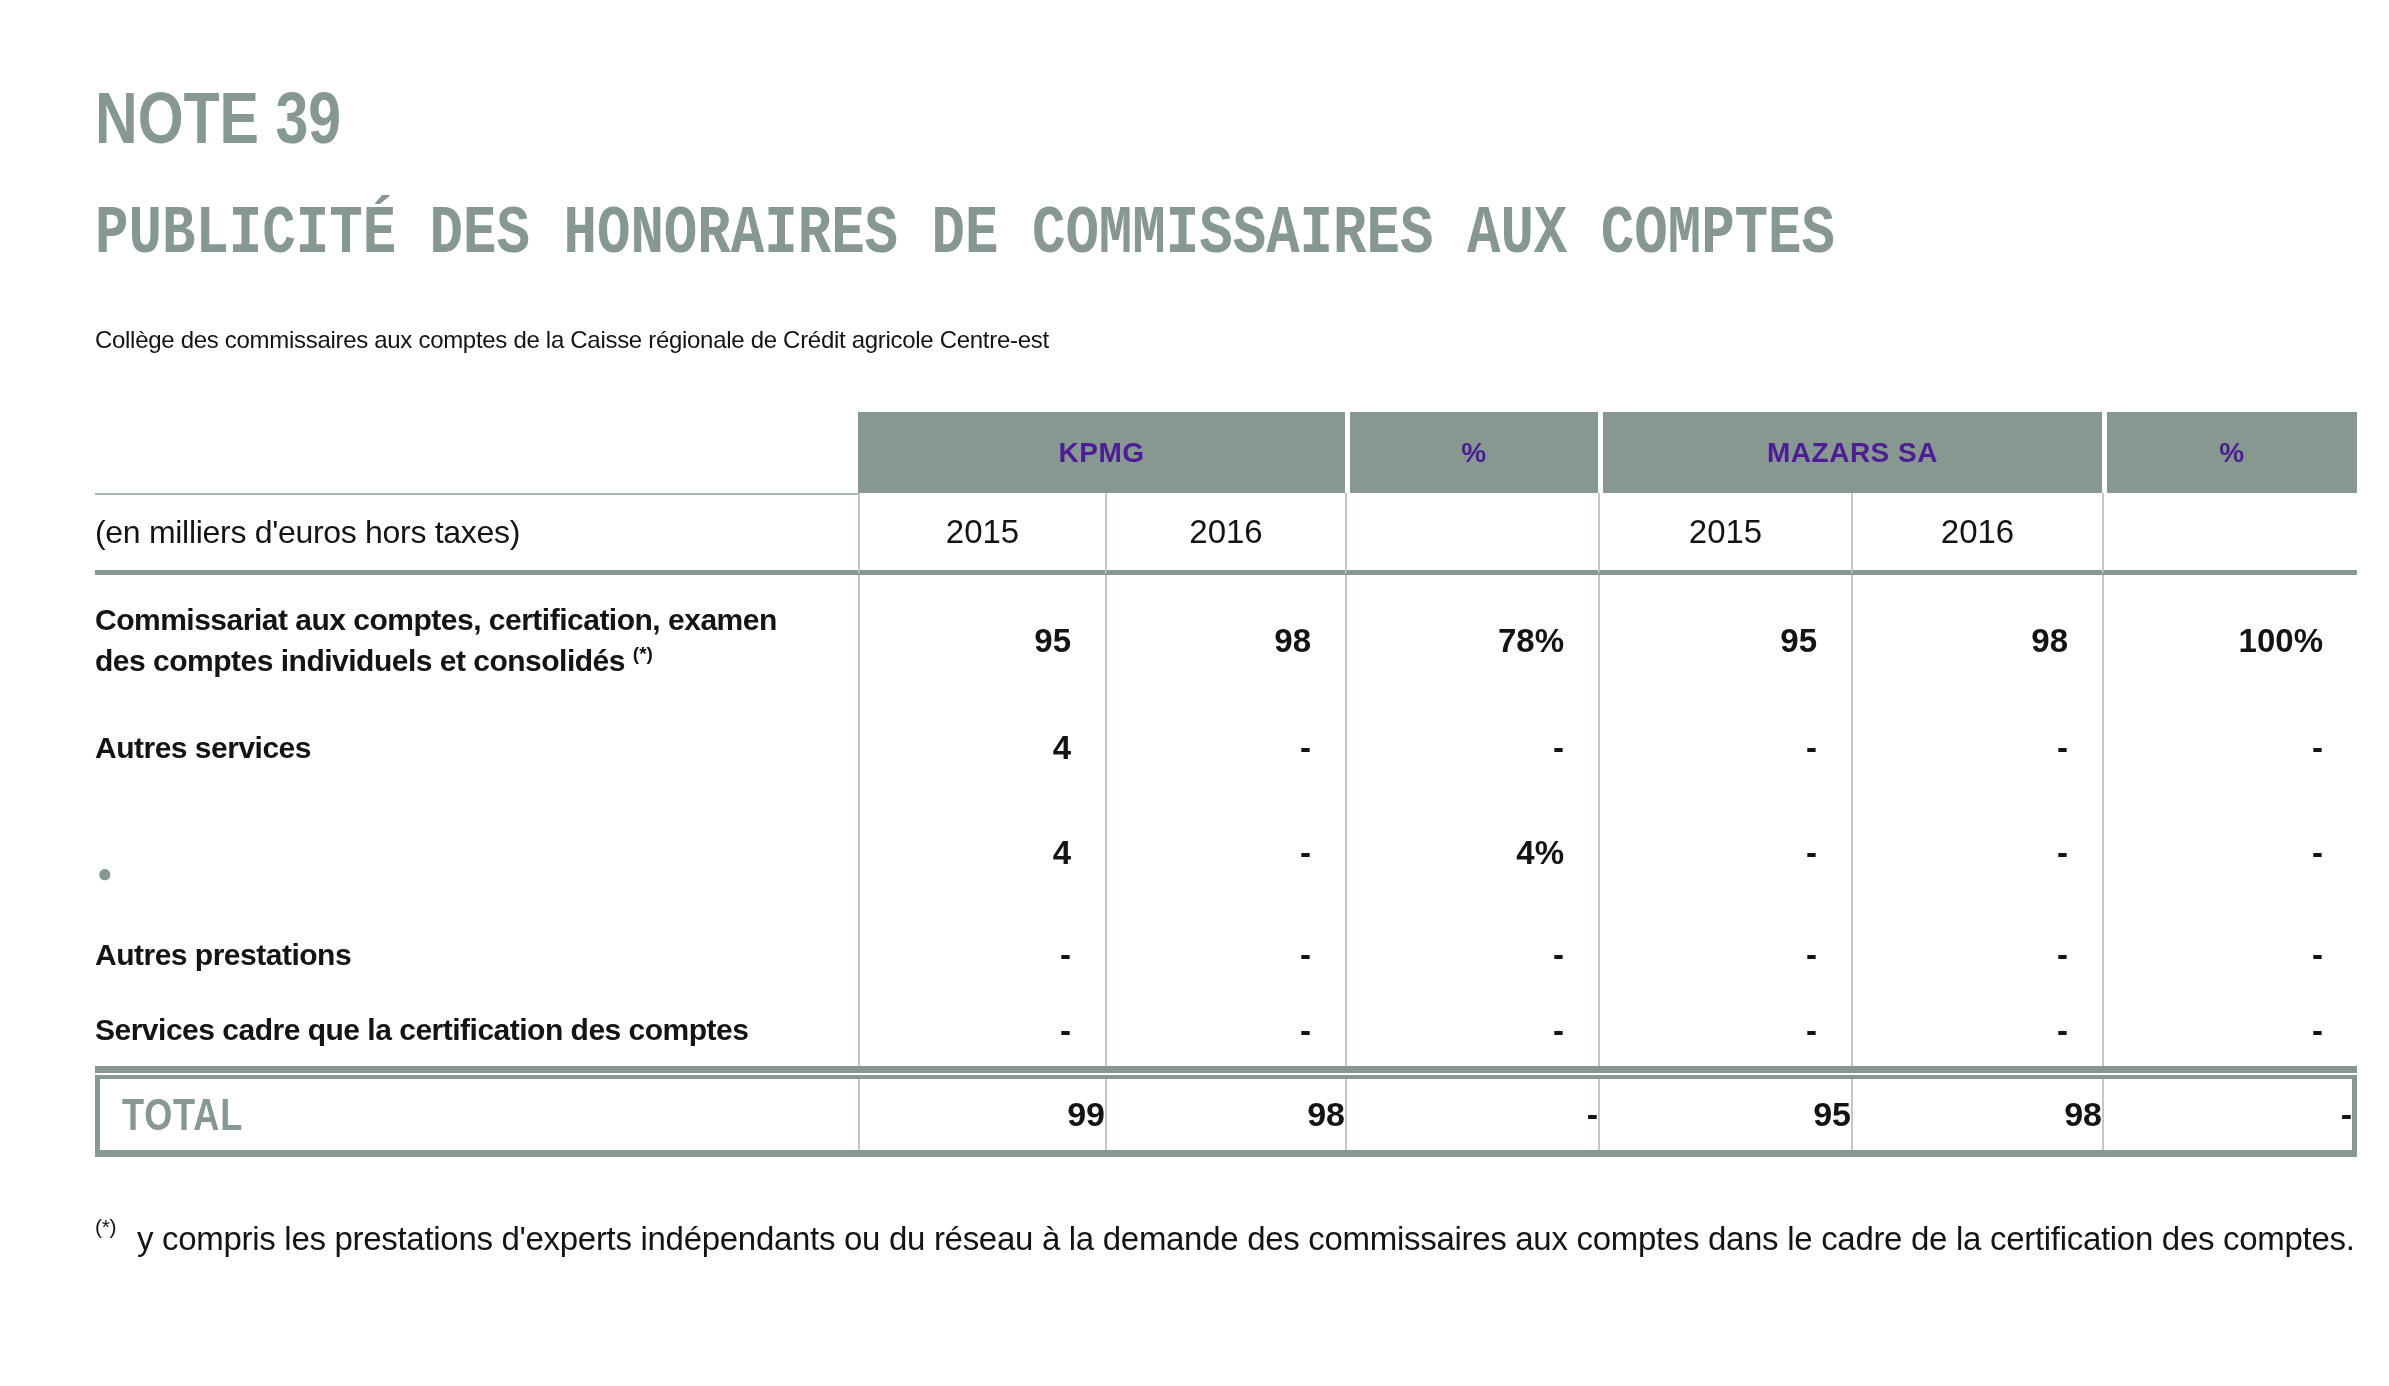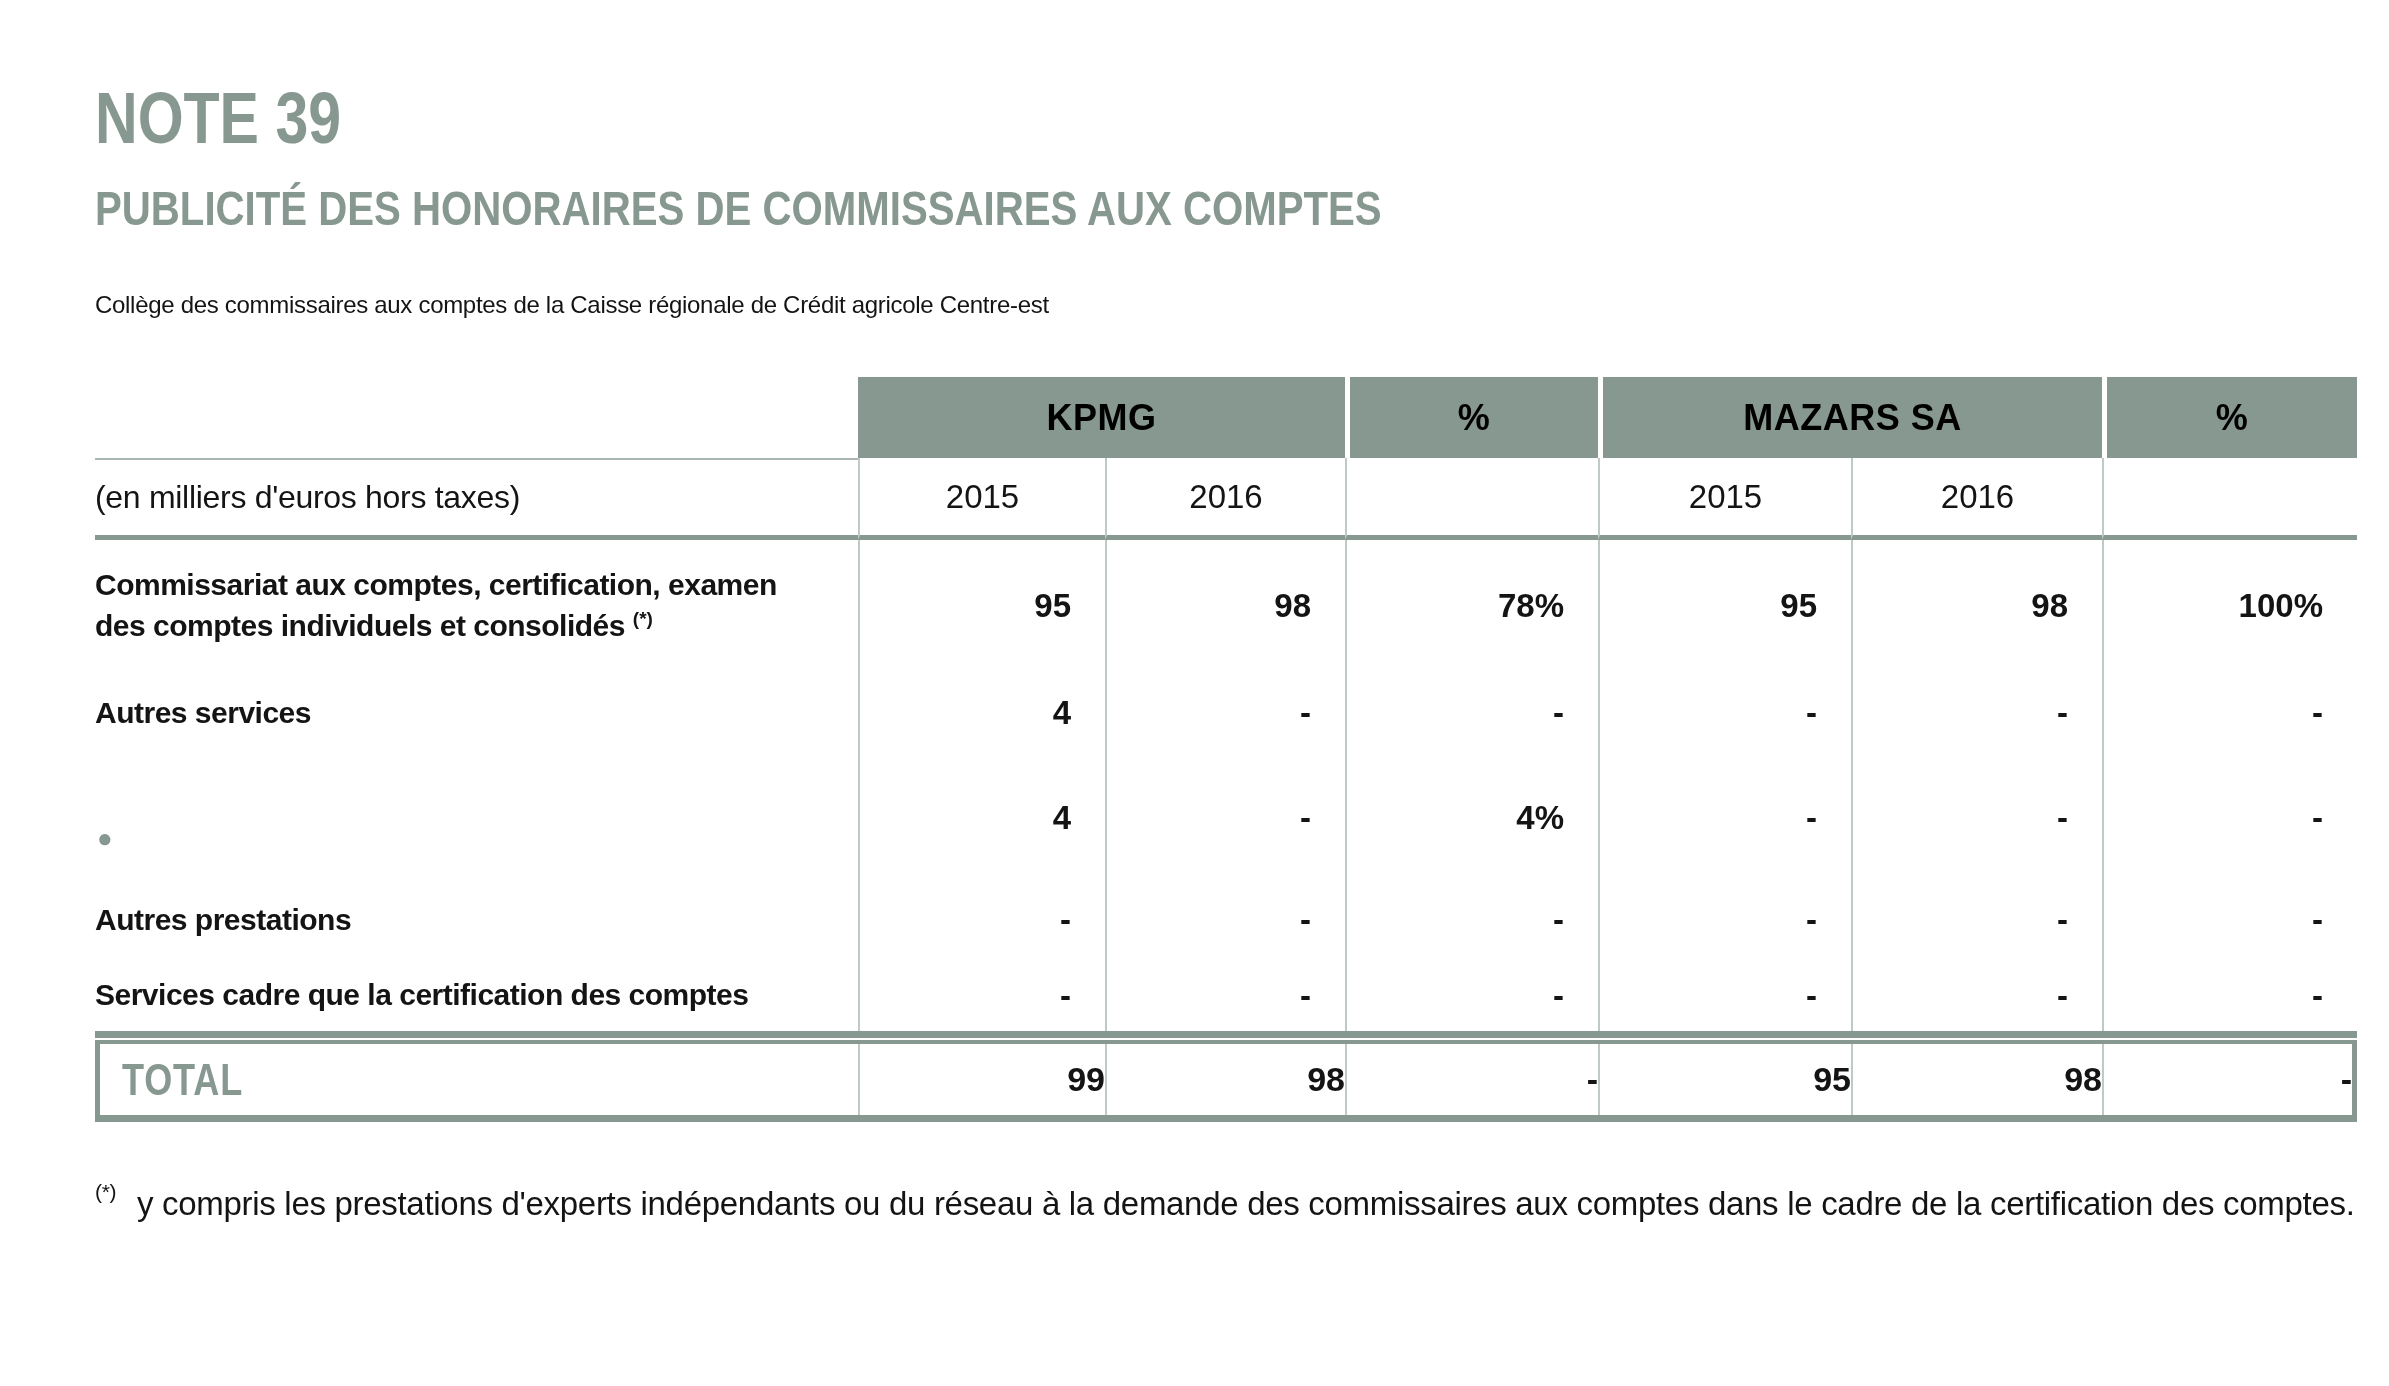--- a/index.html
+++ b/index.html
@@ -6,35 +6,35 @@
   body{
     width:2389px;height:1386px;overflow:hidden;
     font-family:"Liberation Sans","DejaVu Sans",sans-serif;
     color:#141414;
   }
   .page{padding-left:95px;padding-top:82px;}
 
   
   h1,h2{margin:0;font-weight:bold;color:#879890;line-height:1;}
   h1{font-size:72px;}
-  h2{font-size:49px;margin-top:30px;}
+  h2{font-size:68px;margin-top:46px;font-family:Liberation Mono, monospace;}
   .cond{display:inline-block;transform:scaleX(.82);transform-origin:0 50%;white-space:nowrap;}
   .subtitle{margin:58px 0 0 0;font-size:24px;letter-spacing:-.3px;color:#141414;}
 
   
   .tbl{
     display:grid;margin-top:58px;width:2262px;
     grid-template-columns:763px 247px 240px 253px 253px 251px 255px;
     grid-template-rows:81px 82px 131px 84px 125px 80px 71px;
   }
   .c{box-sizing:border-box;}
 
   
   .band{
-    background:#879890;color:#000000;font-weight:bold;font-size:36px;
+    background:#879890;color:#4c1d95;font-weight:bold;font-size:28px;
     display:flex;align-items:center;justify-content:center;letter-spacing:.5px;
   }
   .span2{grid-column:span 2;}
   .gapl{border-left:5px solid #ffffff;}
 
   
   .shb{border-bottom:5px solid #879890;}
   .unit{border-top:2px solid #a9b6b1;display:flex;align-items:center;
         font-size:32px;letter-spacing:-.3px;}
   .yr{display:flex;align-items:center;justify-content:center;font-size:33px;}

